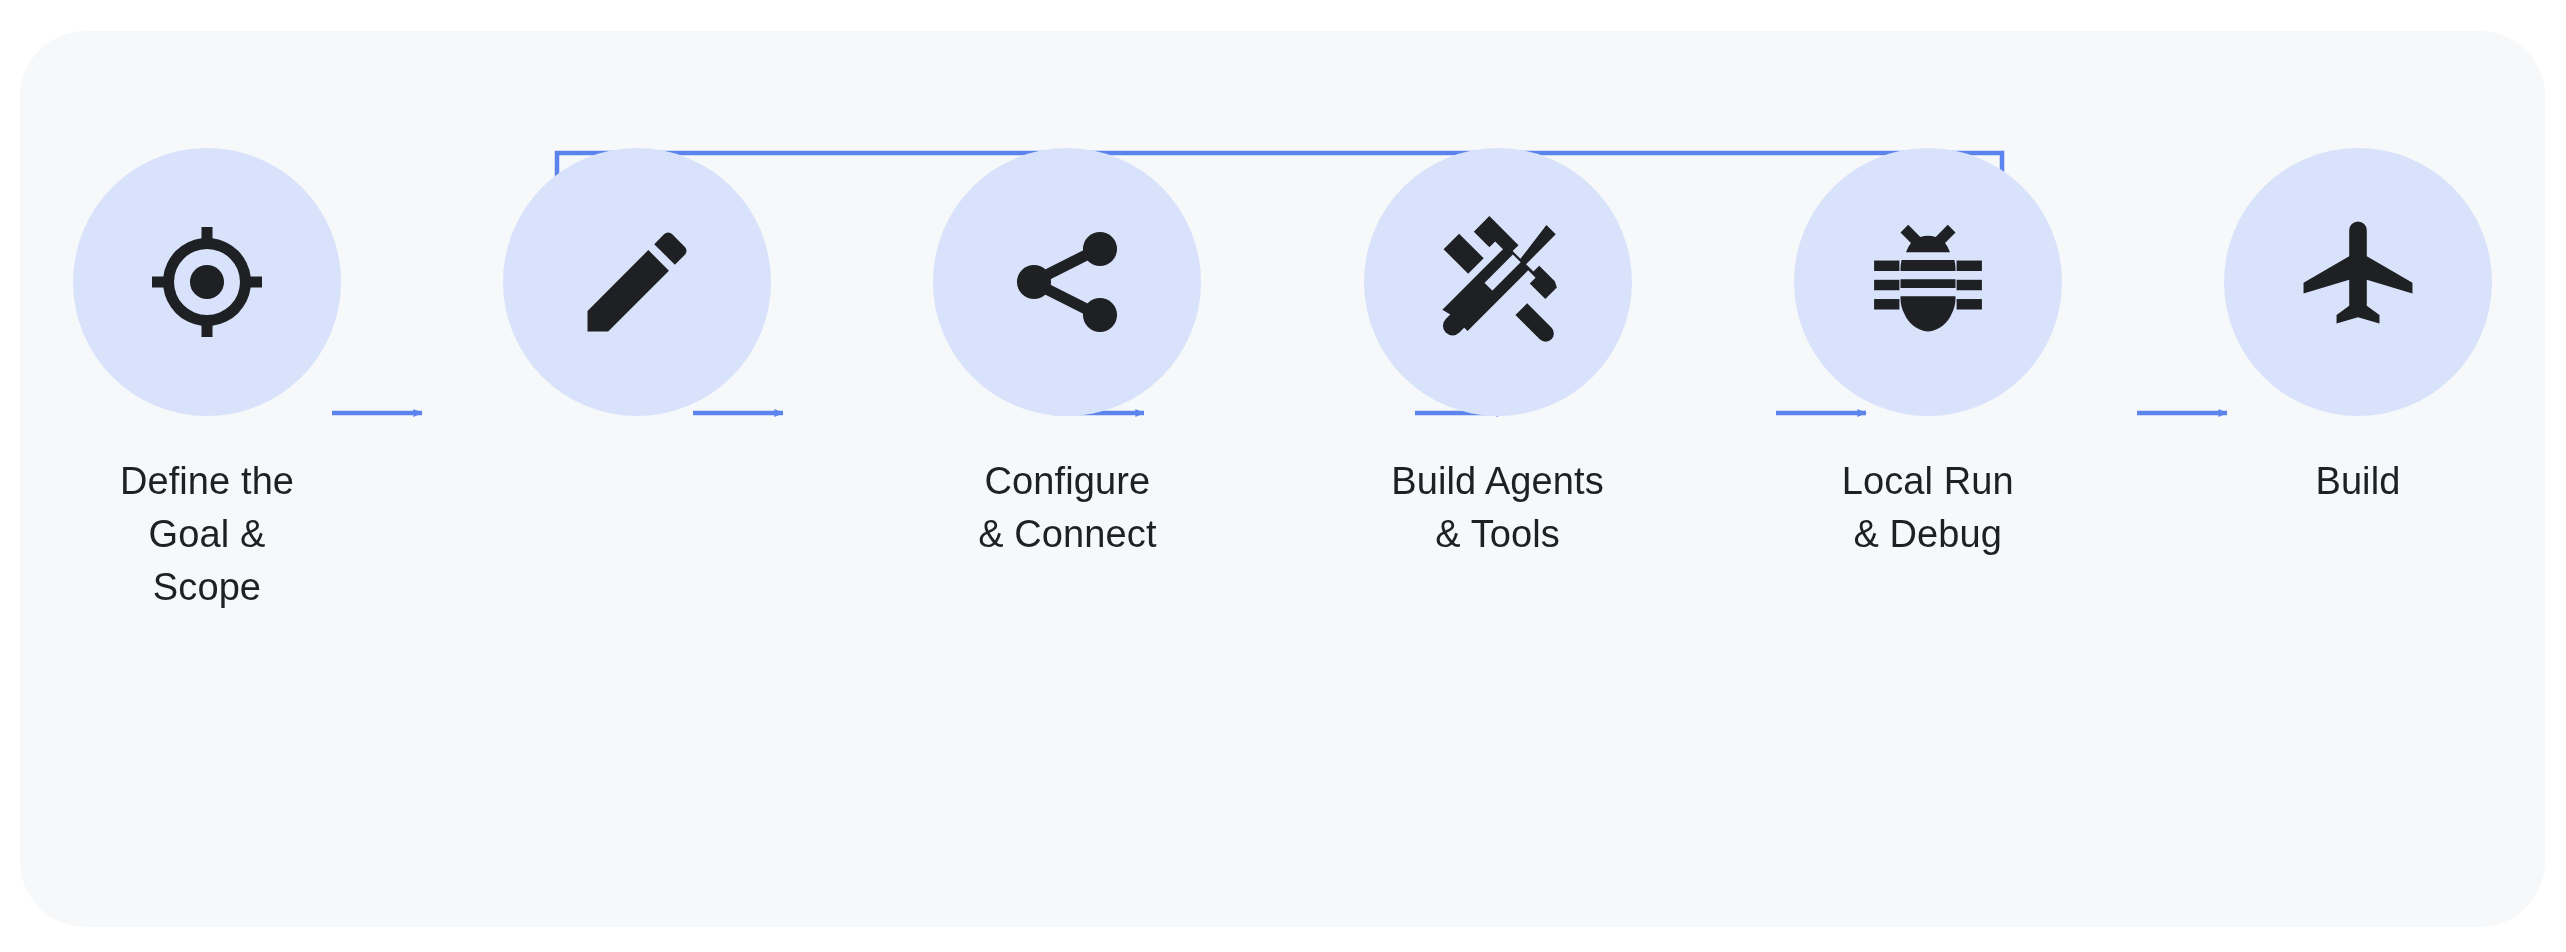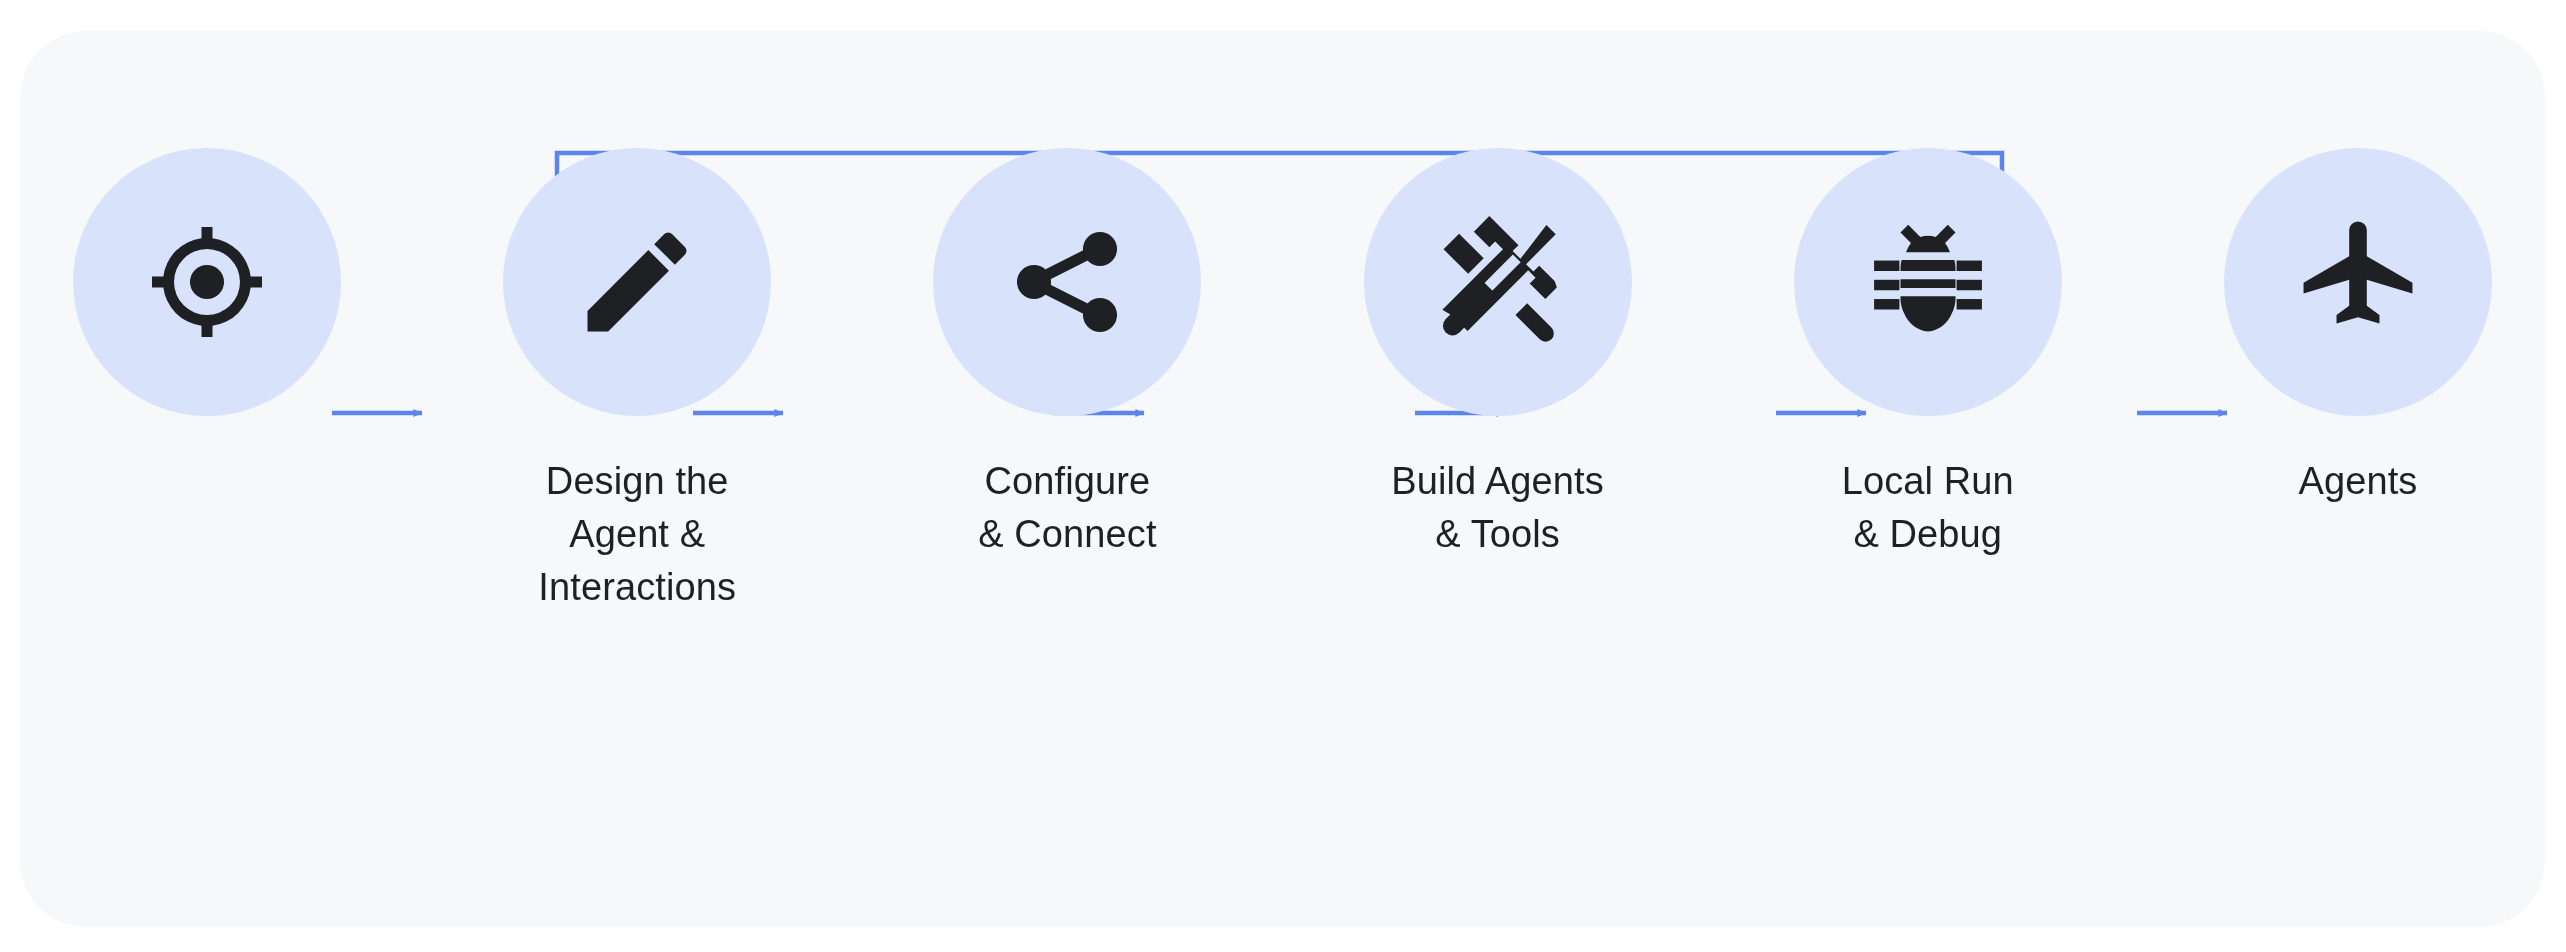--- a/index.html
+++ b/index.html
@@ -127,33 +127,33 @@
 
     <div class="node">
       <div class="bubble">
         <span>
           <svg viewBox="0 0 24 24" xmlns="http://www.w3.org/2000/svg">
             <path fill="#1f2024" d="M11 2h2v2.06a8 8 0 0 1 6.94 6.94H22v2h-2.06A8 8 0 0 1 13 19.94V22h-2v-2.06A8 8 0 0 1 4.06 13H2v-2h2.06A8 8 0 0 1 11 4.06V2zm1 4a6 6 0 1 0 0 12 6 6 0 0 0 0-12z"></path>
             <circle fill="#1f2024" cx="12" cy="12" r="3.1"></circle>
           </svg>
         </span>
       </div>
+      <div class="node-label">Define the
+Goal &amp;
+Scope</div>
     </div>
 
     <div class="node">
       <div class="bubble">
         <span>
           <svg viewBox="0 0 24 24" xmlns="http://www.w3.org/2000/svg">
             <path fill="#1f2024" d="M3 17.25V21h3.75L17.81 9.94l-3.75-3.75L3 17.25zM20.71 7.04a1 1 0 0 0 0-1.41l-2.34-2.34a1 1 0 0 0-1.41 0l-1.83 1.83 3.75 3.75 1.83-1.83z"></path>
           </svg>
         </span>
       </div>
-      <div class="node-label">Design the
-Agent &amp;
-Interactions</div>
     </div>
 
     <div class="node">
       <div class="bubble">
         <span>
           <svg viewBox="0 0 24 24" xmlns="http://www.w3.org/2000/svg">
             <path fill="#1f2024" d="M17.3 7.3 7.2 12.4l-.9-1.8 10.1-5.1.9 1.8zM7.2 11.6l10.1 5.1-.9 1.8L6.3 13.4l.9-1.8z"></path>
             <circle fill="#1f2024" cx="18" cy="6" r="3.1"></circle>
             <circle fill="#1f2024" cx="6" cy="12" r="3.1"></circle>
             <circle fill="#1f2024" cx="18" cy="18" r="3.1"></circle>
@@ -201,17 +201,17 @@
 
 
     <div class="node">
       <div class="bubble">
         <span>
           <svg viewBox="0 0 24 24" xmlns="http://www.w3.org/2000/svg">
             <path fill="#1f2024" d="M21.9 14.1v-1.95L13.6 7.3V2.6a1.6 1.6 0 0 0-3.2 0v4.7L2.1 12.15V14.1l8.3-2.5v4.7l-2.3 1.7v1.55L12 18.4l3.9 1.15V18l-2.3-1.7v-4.7l8.3 2.5z"></path>
           </svg>
         </span>
       </div>
-      <div class="node-label">Agents</div>
+      <div class="node-label">Build</div>
     </div>
 
   </div>
 </div>
 
 </body></html>

